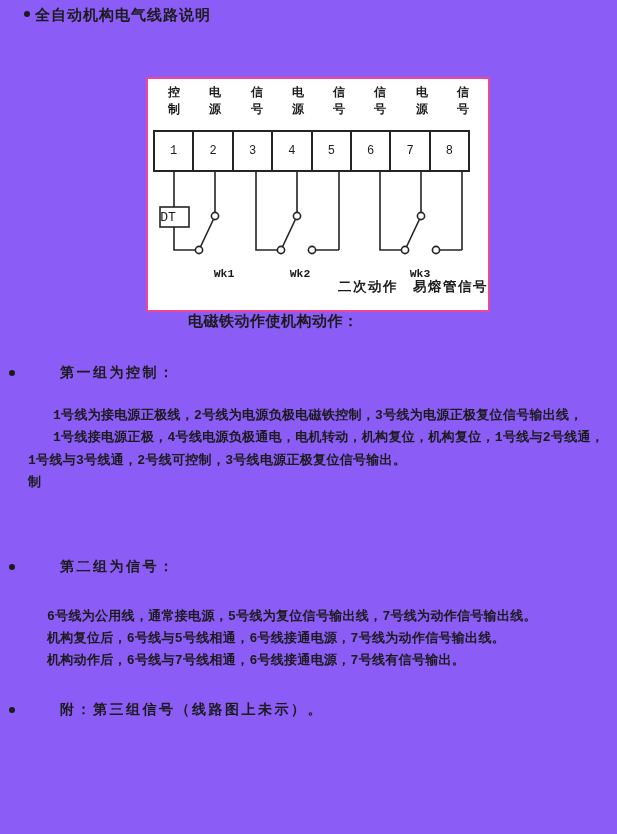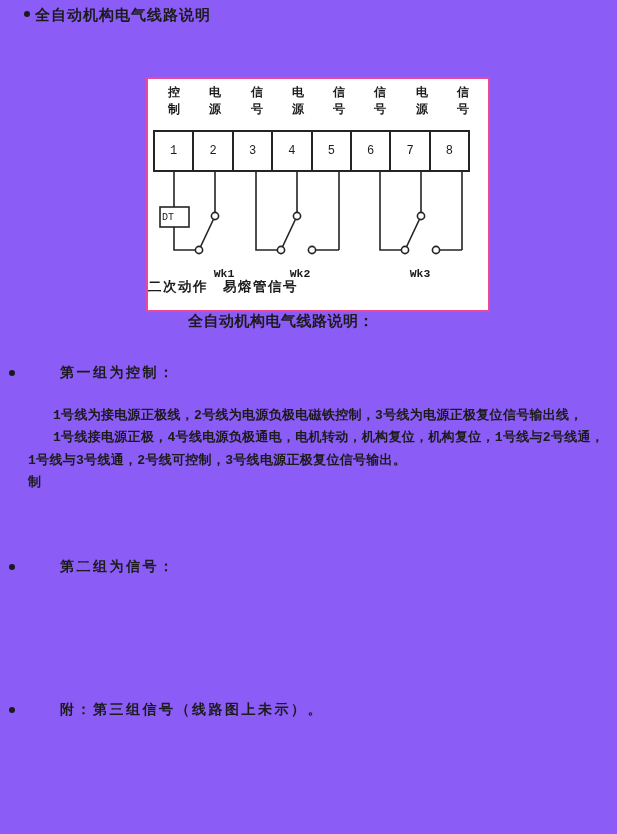--- a/index.html
+++ b/index.html
@@ -26,28 +26,28 @@
   }
   .term-row { position:absolute; left:5px; top:51px; display:flex; }
   .term-cell {
     width:41.4px; height:42px; border:2px solid #242424; box-sizing:border-box;
     margin-left:-2px; display:flex; align-items:center; justify-content:center;
     font-size:12px; background:#ffffff;
   }
   .term-cell:first-child { margin-left:0; }
   .dt-text {
     position:absolute; left:12px; top:128px; width:16px; height:20px;
-    display:flex; align-items:center; justify-content:center; font-size:10px;border-radius:7px;
+    display:flex; align-items:center; justify-content:center; font-size:13px;border-radius:7px;
   }
   .wk-label {
     position:absolute; top:188px; transform:translateX(-50%);
     font-size:11.5px; font-weight:bold; white-space:nowrap;
   }
   .diagram-caption {
-    position:absolute; left:0; right:0; top:199px; text-align:left;
+    position:absolute; left:0; right:0; top:199px; text-align:right;
     font-size:13.5px; font-weight:bold; letter-spacing:1.5px; white-space:nowrap;
   }
   
   .heading {
     position:absolute; left:188px; top:312px; font-size:15px; font-weight:bold;
     letter-spacing:0.5px; white-space:nowrap;
   }
   .sec-title {
     position:absolute; left:32px; font-size:14px; font-weight:bold;
     letter-spacing:2.5px; white-space:nowrap;margin-left:28px;
@@ -134,30 +134,35 @@
       </g>
     </svg>
 
     <div class="dt-text">DT</div>
     <div class="wk-label" style="left:76px;">Wk1</div>
     <div class="wk-label" style="left:152px;">Wk2</div>
     <div class="wk-label" style="left:272px;">Wk3</div>
     <div class="diagram-caption">二次动作　易熔管信号</div>
   </div>
 
-  <div class="heading">全自动机构电气线路说明：</div>
+  <div class="heading">电磁铁动作使机构动作：</div>
 
   <span class="bullet" style="left:9px; top:370px;"></span>
   <div class="sec-title" style="top:364px;">第一组为控制：</div>
   <div class="sec-lines lines-1">
     <div class="line ind">1号线为接电源正极线，2号线为电源负极电磁铁控制，3号线为电源正极复位信号输出线，</div>
     <div class="line ind">1号线接电源正极，4号线电源负极通电，电机转动，机构复位，机构复位，1号线与2号线通，</div>
     <div class="line">1号线与3号线通，2号线可控制，3号线电源正极复位信号输出。</div>
     <div class="line">制</div>
   </div>
 
   <span class="bullet" style="left:9px; top:564px;"></span>
   <div class="sec-title" style="top:558px;">第二组为信号：</div>
+  <div class="sec-lines lines-2">
+    <div class="line">6号线为公用线，通常接电源，5号线为复位信号输出线，7号线为动作信号输出线。</div>
+    <div class="line">机构复位后，6号线与5号线相通，6号线接通电源，7号线为动作信号输出线。</div>
+    <div class="line">机构动作后，6号线与7号线相通，6号线接通电源，7号线有信号输出。</div>
+  </div>
 
   <span class="bullet" style="left:9px; top:707px;"></span>
   <div class="sec-title" style="top:701px;">附：第三组信号（线路图上未示）。</div>
 
 </div>
 
 </body></html>

